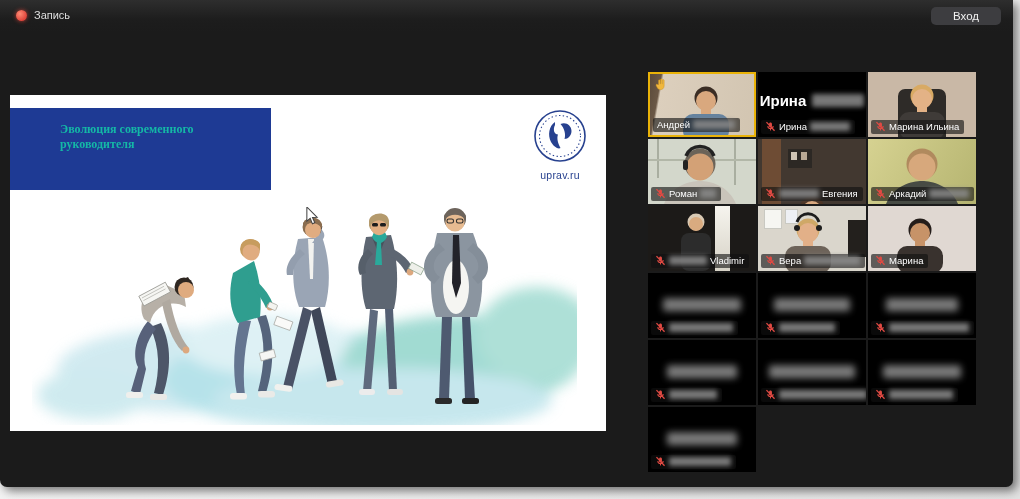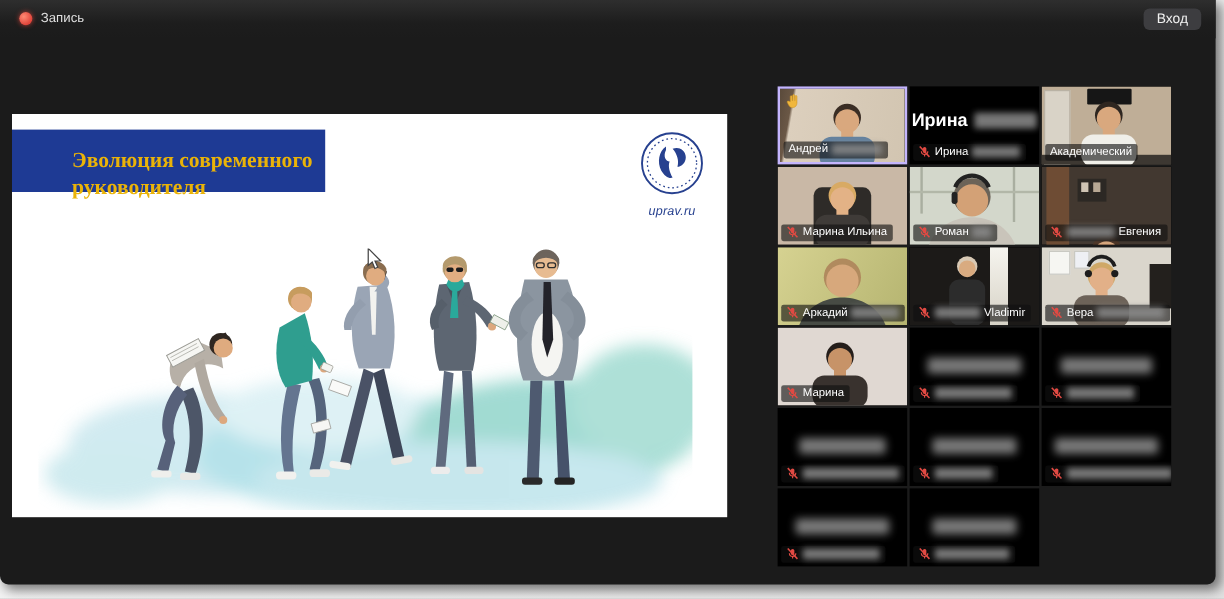--- a/index.html
+++ b/index.html
@@ -9,35 +9,35 @@
   .window{position:absolute;left:0;top:0;width:1013px;height:487px;background:#1b1b1b;
     border-radius:0 0 7px 7px;box-shadow:4px 4px 10px rgba(0,0,0,.5);}
   
   .topbar{position:absolute;left:0;top:0;width:100%;height:32px;
     background:linear-gradient(#2e2e2e,#1d1d1d 60%,#1b1b1b);}
   .rec{position:absolute;left:16px;top:9px;display:flex;align-items:center;gap:7px;}
   .rec-dot{width:11px;height:11px;border-radius:50%;
     background:radial-gradient(circle at 35% 35%,#ff8a74,#e0443a 70%);box-shadow:0 0 4px rgba(224,68,58,.8);}
   .rec-label{color:#dedede;font-size:11px;}
   .login-btn{position:absolute;right:12px;top:7px;background:#3d3d40;color:#f0f0f0;
-    font-size:11.5px;padding:3px 11px;border-radius:5px;cursor:pointer;}
+    font-size:11.5px;padding:3px 22px;border-radius:5px;cursor:pointer;}
   
   .slide{position:absolute;left:10px;top:95px;width:596px;height:336px;background:#ffffff;overflow:hidden;}
-  .banner{position:absolute;left:0;top:13px;width:261px;height:52px;background:#1e3a94;
-    color:#eab308;font-family:"Liberation Serif",serif;font-weight:700;font-size:18px;
+  .banner{position:absolute;left:0;top:13px;width:261px;height:82px;background:#1e3a94;
+    color:#14b8a6;font-family:"Liberation Serif",serif;font-weight:700;font-size:12px;
     line-height:1.28;padding:14px 0 0 50px;box-sizing:border-box;}
   .logo{position:absolute;right:16px;top:14px;width:60px;text-align:center;}
-  .logo-url{color:#27418f;font-size:10.5px;margin-top:2px;letter-spacing:.2px;font-style:italic;}
+  .logo-url{color:#27418f;font-size:10.5px;margin-top:2px;letter-spacing:.2px;}
   .illus{position:absolute;left:22px;top:100px;}
   .cursor{position:absolute;left:295px;top:112px;}
   
   .grid{position:absolute;left:648px;top:72px;width:328px;display:grid;
     grid-template-columns:repeat(3,108px);grid-auto-rows:65px;gap:2px;}
   .tile{position:relative;background:#000;overflow:hidden;box-sizing:border-box;}
-  .tile.active{border:2px solid #c4b5fd;}
+  .tile.active{border:2px solid #eab308;}
   .scene{position:absolute;inset:0;}
   .scene i{display:block;}
   .label{position:absolute;left:3px;bottom:3px;display:flex;align-items:center;gap:3px;
     background:rgba(16,16,16,.62);padding:1px 5px 2px 4px;border-radius:2px;
     color:#fff;font-size:9.5px;line-height:11px;max-width:100px;white-space:nowrap;}
   .blur{display:inline-block;height:9px;background:#8d8d8d;filter:blur(2.5px);
     border-radius:1px;opacity:.85;flex:0 0 auto;}
   .cblur{position:absolute;left:50%;top:50%;transform:translate(-50%,-60%);height:13px;
     background:#989898;filter:blur(3.5px);border-radius:2px;opacity:.8;}
   .cname{position:absolute;inset:0;display:flex;align-items:center;justify-content:center;
@@ -233,36 +233,20 @@
                   <path d="M6 8.3v2"></path>
                   <path d="M1.6 1.2l8.8 9.4" stroke-width="1.4"></path>
                 </g>
               </svg>
             </span>
             <span>Ирина</span>
             <span class="blur" style="width: 40px;"></span>
           </div>
         </div>
         <div class="tile">
-          <div class="scene" style="background: rgb(191, 174, 151);">
-            <i style="position:absolute;left:2%;top:4%;width:20%;height:96%;background:#d9d3c7;border:1px solid #b9b2a4;box-sizing:border-box"></i>
-            <i style="position:absolute;left:35%;top:3%;width:34%;height:20%;background:#161616;border-radius:1px"></i>
-            <i style="position:absolute;left:0;bottom:0;width:100%;height:13%;background:#3d3832"></i>
-            <svg width="108" height="65" viewBox="0 0 108 65" style="position:absolute;inset:0">
-              <circle cx="56" cy="24" r="11.5" fill="#2e2620"></circle>
-              <circle cx="56" cy="27" r="10" fill="#d9a87e"></circle>
-              <rect x="51" y="34" width="10" height="7" fill="#d9a87e"></rect>
-              <rect x="33" y="40" width="46" height="27" rx="10" fill="#f0efe9"></rect>
-            </svg>
-          </div>
-          <div class="label">
-            <span>Академический</span>
-          </div>
-        </div>
-        <div class="tile">
           <div class="scene" style="background: rgb(201, 184, 166);">
             <i style="position:absolute;left:28%;top:26%;width:44%;height:74%;background:#2e2b28;border-radius:7px 7px 0 0"></i>
             <svg width="108" height="65" viewBox="0 0 108 65" style="position:absolute;inset:0">
               <circle cx="54" cy="24" r="11.5" fill="#d8aa64"></circle>
               <circle cx="54" cy="27" r="10" fill="#e3b286"></circle>
               <rect x="49" y="34" width="10" height="7" fill="#e3b286"></rect>
               <rect x="31" y="40" width="46" height="27" rx="10" fill="#3f3b38"></rect>
             </svg>
           </div>
           <div class="label">

